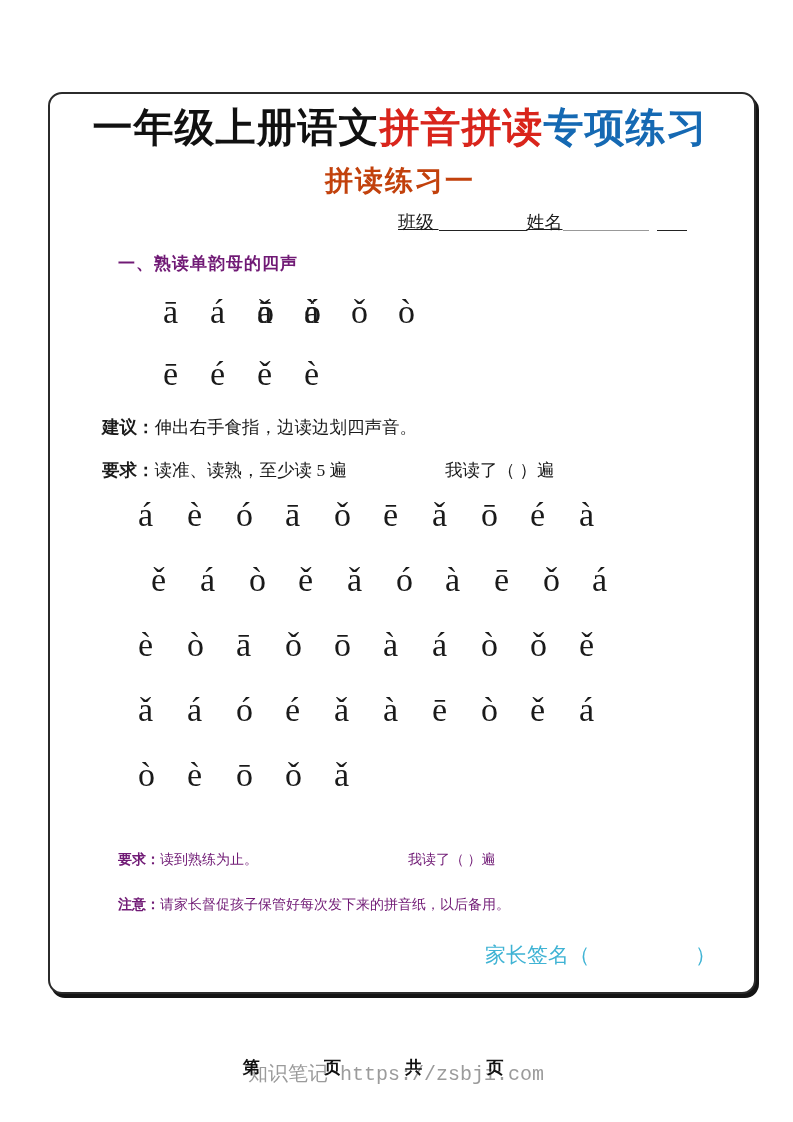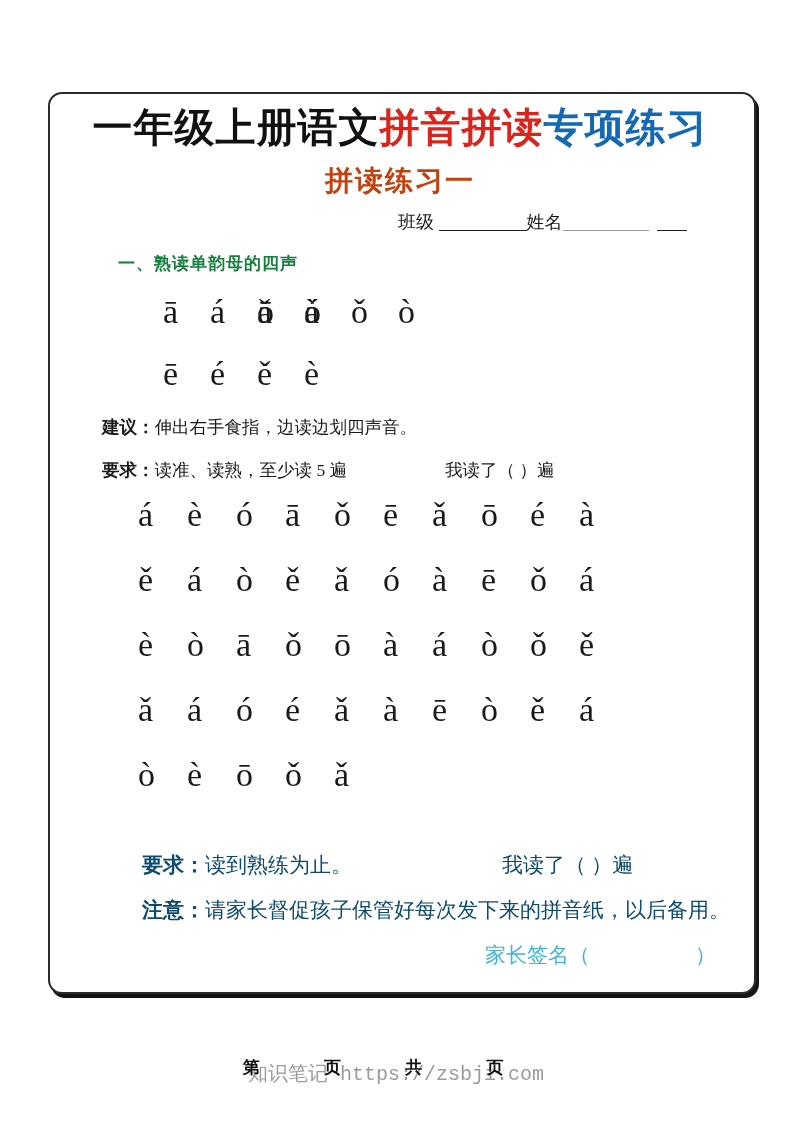--- a/index.html
+++ b/index.html
@@ -7,34 +7,34 @@
         font-family:"Liberation Serif","DejaVu Serif",serif;color:#1a1a1a;}
   #sheet-border{position:absolute;left:48px;top:92px;width:704px;height:898px;
         border:2px solid #2b2b2b;border-radius:14px;background:#fff;
         box-shadow:3px 4px 0 #141414;}
   .doc-title{position:absolute;left:48px;top:100px;width:704px;text-align:center;
         font-size:40px;font-weight:bold;letter-spacing:1px;white-space:nowrap;
         font-family:"Liberation Serif",serif;}
   .t-black{color:#111111;} .t-red{color:#d9251c;} .t-blue{color:#1569b3;}
   .doc-subtitle{position:absolute;left:48px;top:162px;width:704px;text-align:center;
         font-size:28px;font-weight:bold;color:#c2410c;letter-spacing:2px;}
-  .class-line{position:absolute;left:398px;top:210px;font-size:18px;color:#1a1a1a;white-space:nowrap;}
+  .class-line{position:absolute;left:398px;top:210px;font-size:18px;color:#1a1a1a;white-space:nowrap;text-decoration:underline;}
   .uline{display:inline-block;height:1px;vertical-align:-3px;border-bottom:1.5px solid #222;}
   .uline.gray{border-bottom-color:#999;}
   .sec-head{position:absolute;left:118px;top:252px;font-size:17px;font-weight:bold;
-        color:#15803d;letter-spacing:1px;}
+        color:#701a75;letter-spacing:1px;}
   .tone-row{position:absolute;font-size:34px;color:#1a1a1a;white-space:nowrap;}
   .tone-row span{display:inline-block;width:47px;}
   .tone-gap{display:inline-block;width:63px;}
   .tip-line{position:absolute;left:102px;font-size:17.5px;color:#1a1a1a;white-space:nowrap;}
   .tip-line b{font-weight:bold;}
   .readcount{display:inline-block;margin-left:98px;}
   .grid-row{position:absolute;left:138px;font-size:34px;color:#1a1a1a;white-space:nowrap;}
   .grid-row span{display:inline-block;width:49px;}
-  .blue-line{position:absolute;left:118px;font-size:21px;color:#0c4a6e;white-space:nowrap;margin-left:24px;}
+  .blue-line{position:absolute;left:118px;font-size:14px;color:#701a75;white-space:nowrap;}
   .blue-line b{font-weight:bold;}
   .blue-readcount{display:inline-block;margin-left:150px;}
   .signature-line{position:absolute;left:485px;top:941px;font-size:21px;color:#3fb3d4;white-space:nowrap;}
   .footer-watermark{position:absolute;left:396px;top:1060px;transform:translateX(-50%);
         font-size:20px;color:#9b9b9b;white-space:nowrap;z-index:1;
         font-family:Liberation Mono, monospace;}
   .footer-pageno{position:absolute;left:388px;top:1056px;transform:translateX(-50%);
         font-size:17px;font-weight:bold;color:#111;white-space:nowrap;z-index:2;
         letter-spacing:30px;}
 </style>
@@ -67,21 +67,21 @@
 
   <div class="tip-line" style="top:415px;">
     <b>建议：</b><span>伸出右手食指，边读边划四声音。</span>
   </div>
 
   <div class="tip-line" style="top:458px;">
     <b>要求：</b><span>读准、读熟，至少读 5 遍</span><span class="readcount">我读了（ ）遍</span>
   </div>
 
   <div class="grid-row" style="top:496px;"><span>á</span><span>è</span><span>ó</span><span>ā</span><span>ǒ</span><span>ē</span><span>ǎ</span><span>ō</span><span>é</span><span>à</span></div>
-  <div class="grid-row" style="top:561px;"><span>ě</span><span>á</span><span>ò</span><span>ě</span><span>ǎ</span><span>ó</span><span>à</span><span>ē</span><span>ǒ</span><span>á</span></div>
+  <div class="grid-row" style="top:561px;margin-left:13px;"><span>ě</span><span>á</span><span>ò</span><span>ě</span><span>ǎ</span><span>ó</span><span>à</span><span>ē</span><span>ǒ</span><span>á</span></div>
   <div class="grid-row" style="top:626px;"><span>è</span><span>ò</span><span>ā</span><span>ǒ</span><span>ō</span><span>à</span><span>á</span><span>ò</span><span>ǒ</span><span>ě</span></div>
   <div class="grid-row" style="top:691px;"><span>ǎ</span><span>á</span><span>ó</span><span>é</span><span>ǎ</span><span>à</span><span>ē</span><span>ò</span><span>ě</span><span>á</span></div>
   <div class="grid-row" style="top:756px;"><span>ò</span><span>è</span><span>ō</span><span>ǒ</span><span>ǎ</span></div>
 
   <div class="blue-line" style="top:851px;">
     <b>要求：</b><span>读到熟练为止。</span><span class="blue-readcount">我读了（ ）遍</span>
   </div>
 
   <div class="blue-line" style="top:896px;">
     <b>注意：</b><span>请家长督促孩子保管好每次发下来的拼音纸，以后备用。</span>

